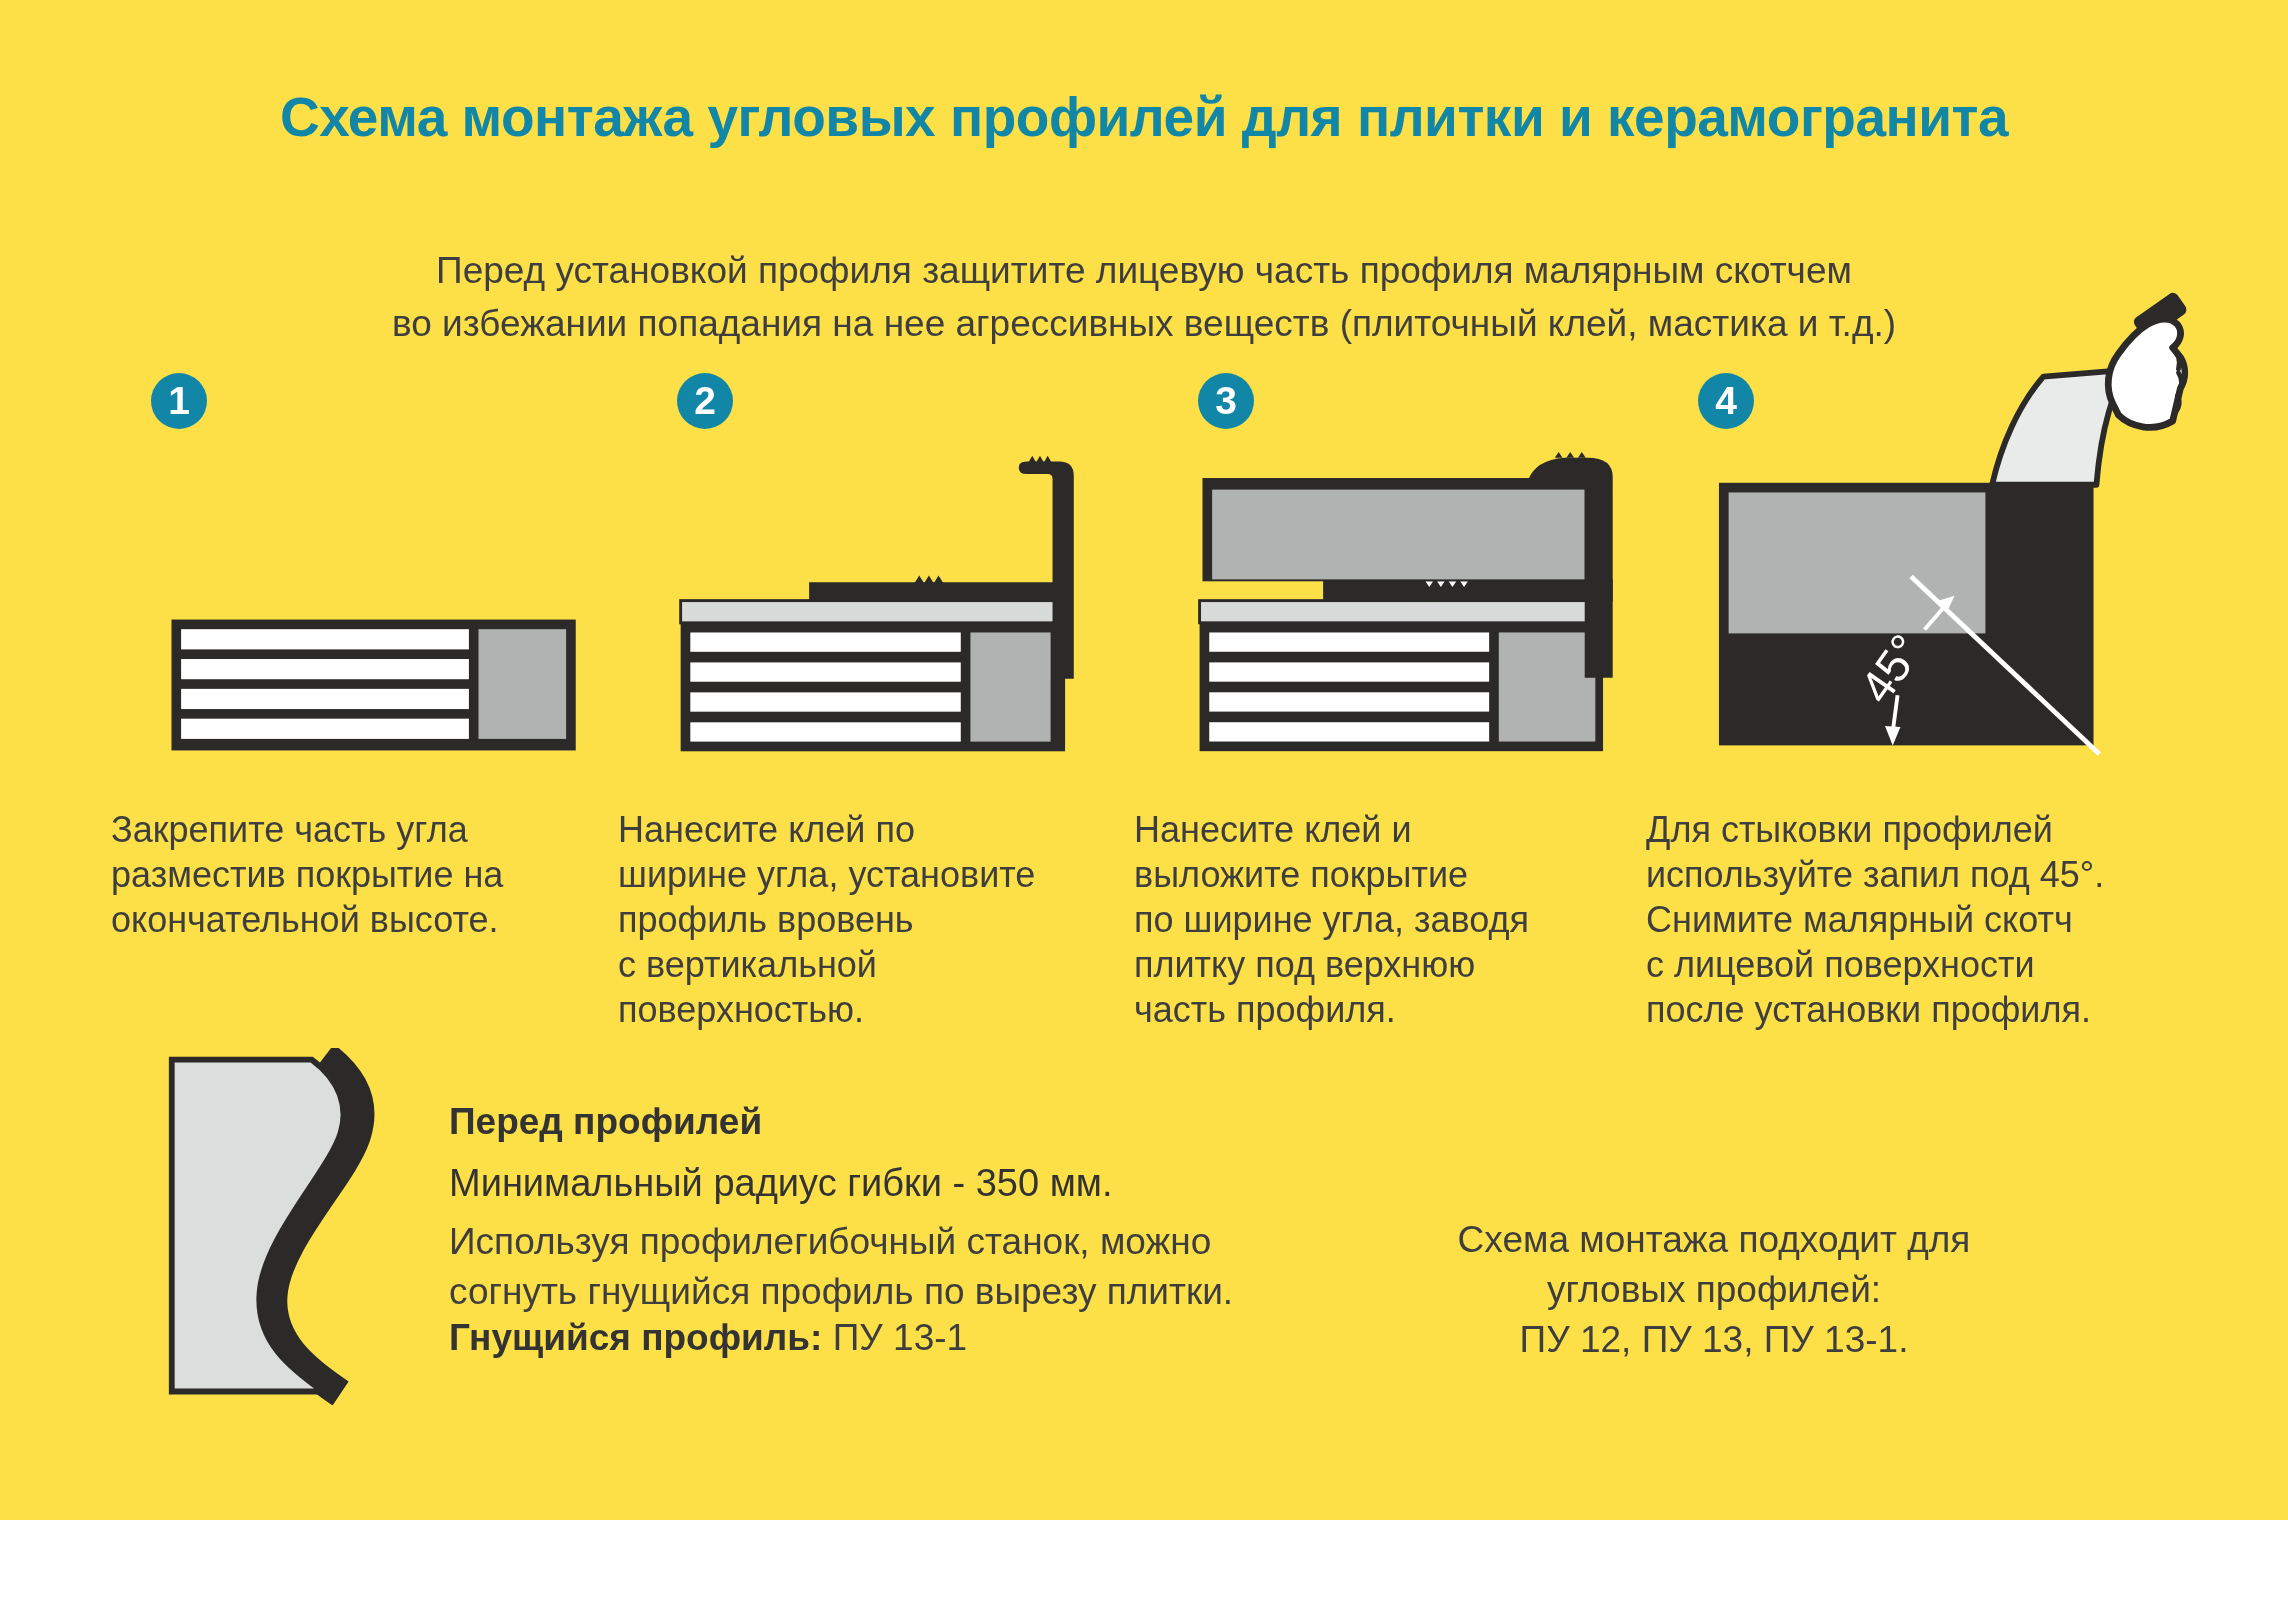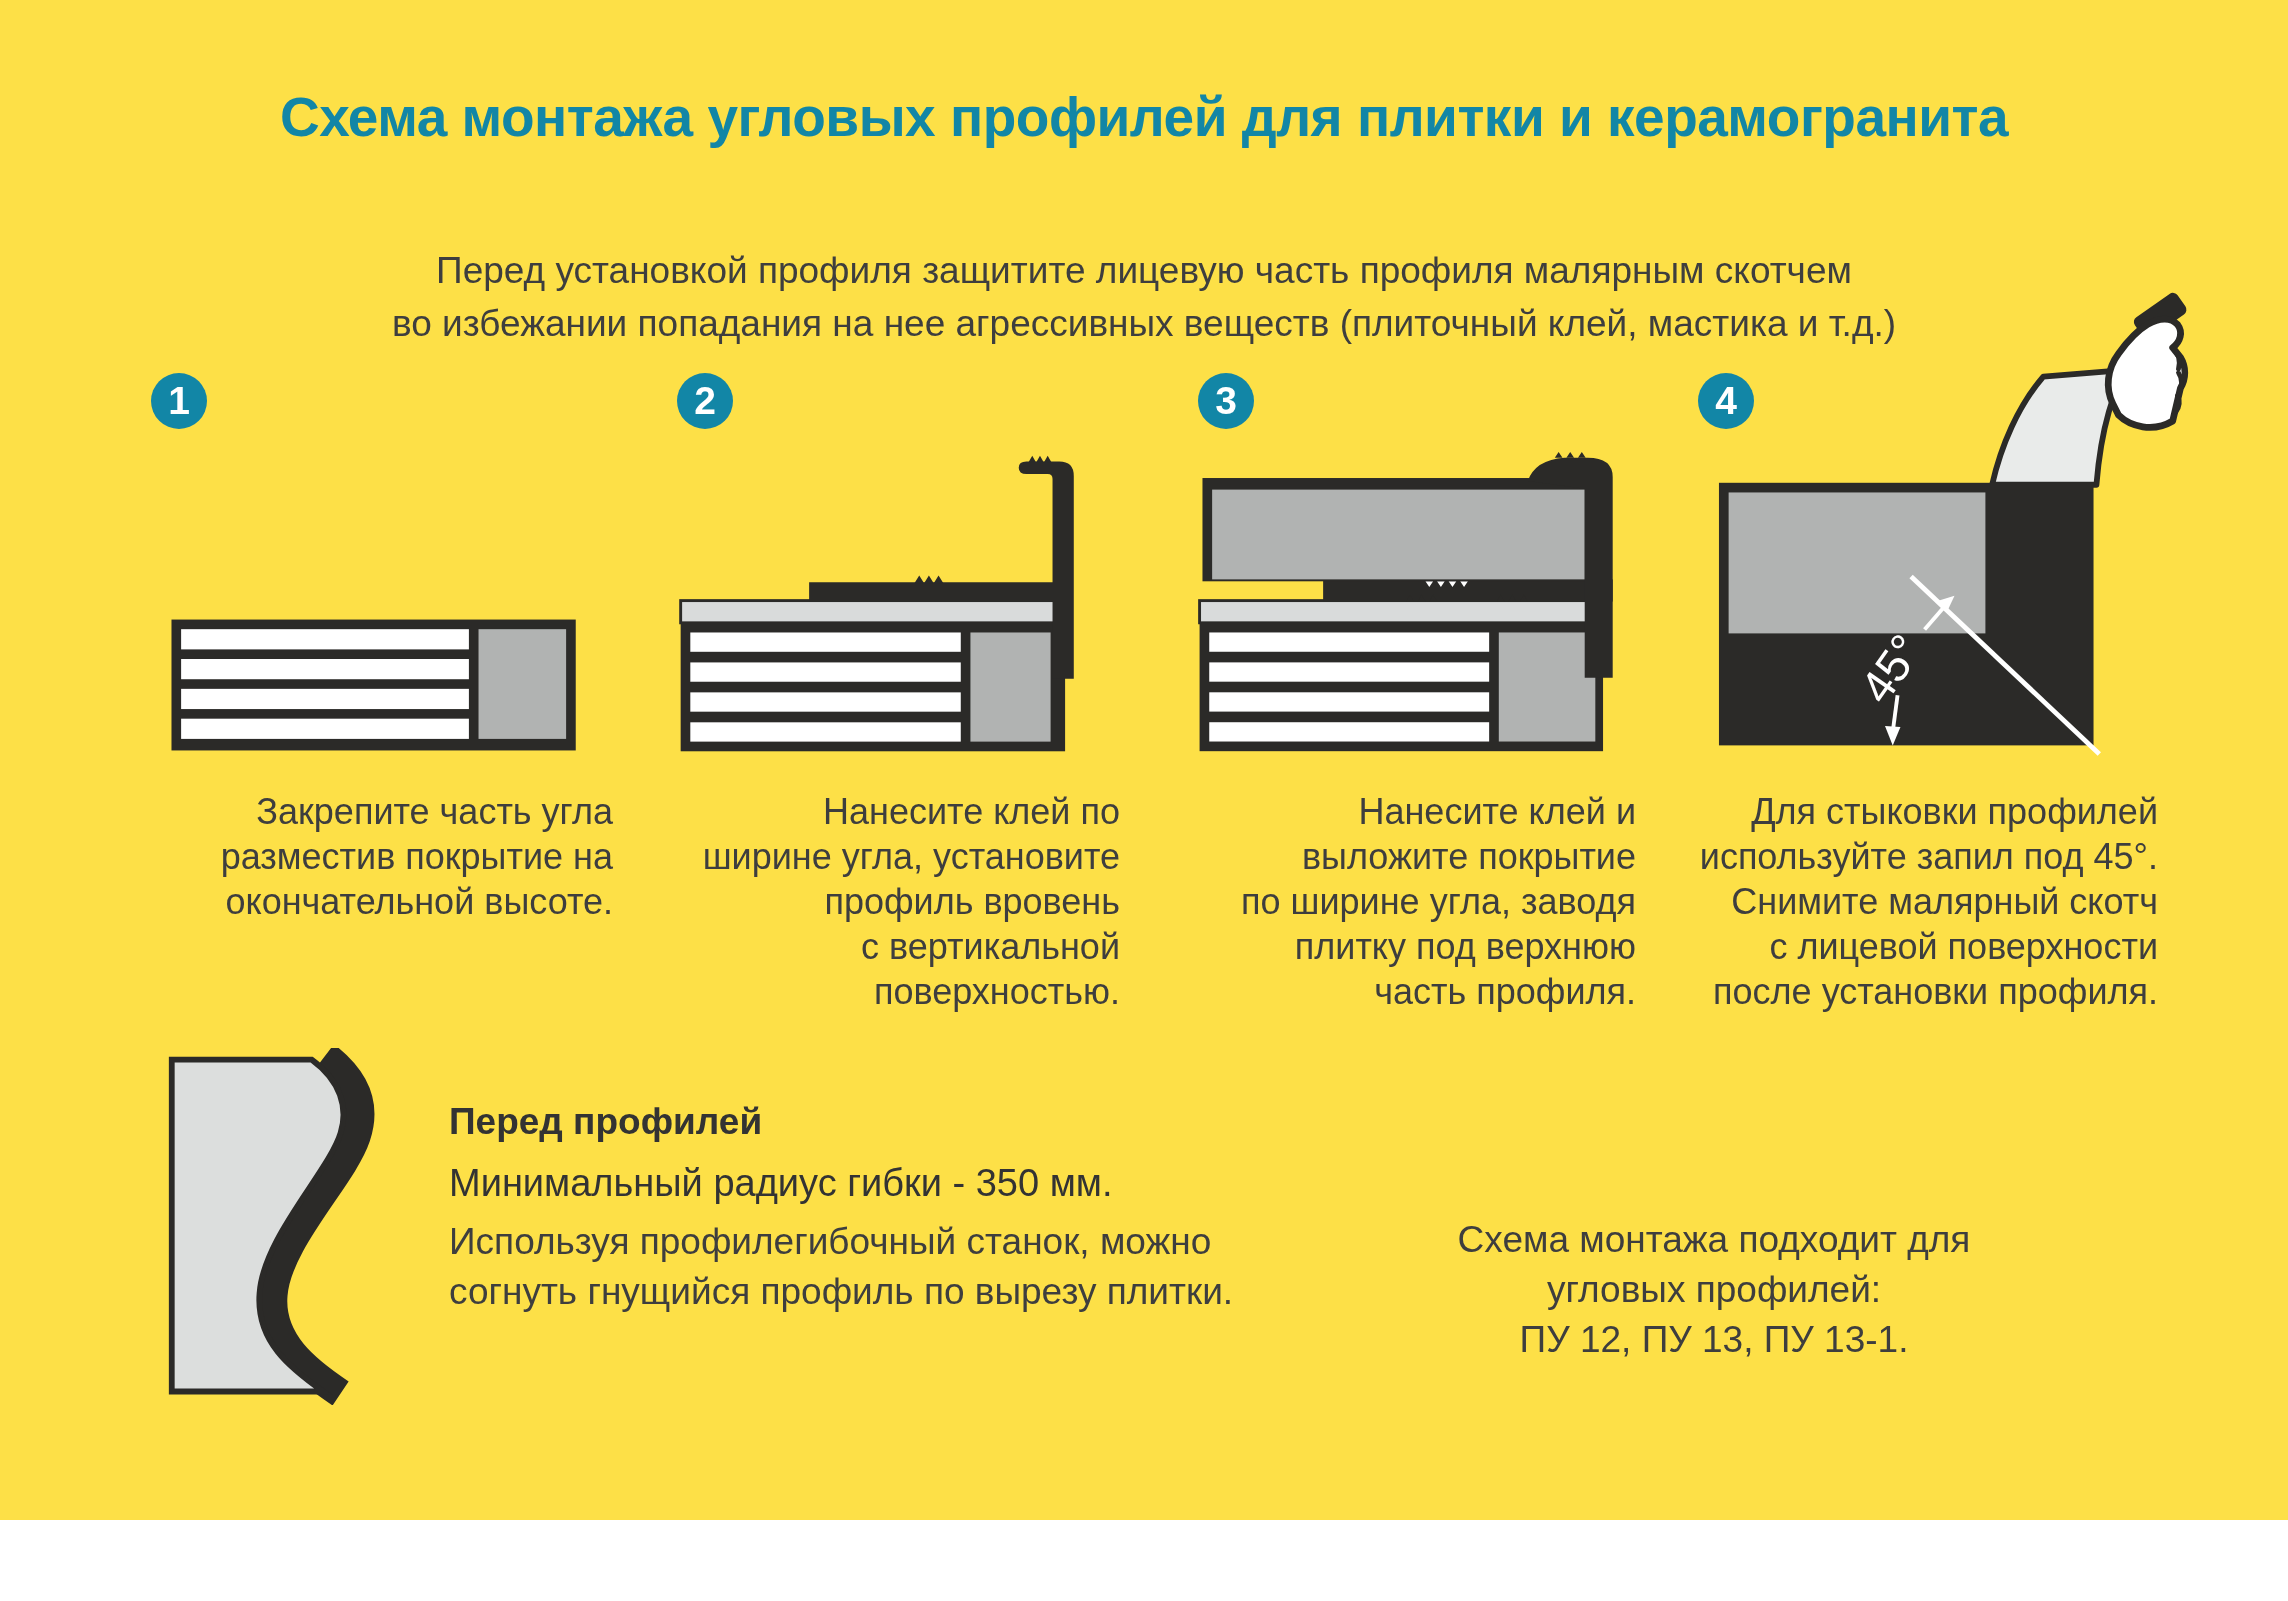--- a/index.html
+++ b/index.html
@@ -24,21 +24,21 @@
     position:absolute;left:0;right:0;top:244px;text-align:center;
     font-size:37px;line-height:53px;white-space:pre-line;color:var(--text);
   }
   .badge{
     position:absolute;width:56px;height:56px;border-radius:50%;
     background:var(--accent);color:#fff;font-size:39px;font-weight:bold;
     display:flex;align-items:center;justify-content:center;
   }
   .diagram{position:absolute;}
   .caption{
-    position:absolute;top:789px;text-align:right;font-size:36px;line-height:45px;
+    position:absolute;top:807px;text-align:left;font-size:36px;line-height:45px;
     white-space:pre-line;color:var(--text);
   }
   .cap1{left:111px;width:502px;}
   .cap2{left:618px;width:502px;}
   .cap3{left:1134px;width:502px;}
   .cap4{left:1646px;width:512px;}
   .bend-heading{position:absolute;left:449px;top:1101px;font-size:37px;font-weight:bold;color:#333;}
   .bend-radius{position:absolute;left:449px;top:1162px;font-size:38px;font-weight:normal;color:#333;}
   .bend-body{position:absolute;left:449px;top:1217px;font-size:37px;line-height:50px;white-space:pre-line;}
   .bend-profile{position:absolute;left:449px;top:1317px;font-size:37px;}
@@ -157,19 +157,20 @@
 
   <svg class="diagram" style="left:159px;top:1048px;" width="232" height="357" viewBox="0 0 240 370">
     <path class="no-fill s-dark" stroke-width="30" d="M172,8 C206,34 214,62 204,92 C190,134 122,200 118,256 C114,304 152,334 188,358"></path>
     <path class="f-bent s-dark" stroke-width="6" stroke-linejoin="miter" d="M13,12 L158,12 C188,34 196,62 188,88 C176,128 108,196 104,254 C100,304 136,332 170,356 L13,356 Z"></path>
   </svg>
 
   <div class="bend-heading">Перед профилей</div>
   <div class="bend-radius">Минимальный радиус гибки - 350 мм.</div>
   <div class="bend-body">Используя профилегибочный станок, можно
 согнуть гнущийся профиль по вырезу плитки.</div>
+  <div class="bend-profile"><b>Гнущийся профиль:</b><span> ПУ 13-1</span></div>
 
   <div class="compat">Схема монтажа подходит для
 угловых профилей:
 ПУ 12, ПУ 13, ПУ 13-1.</div>
 
 </div>
 
 
 </body></html>

